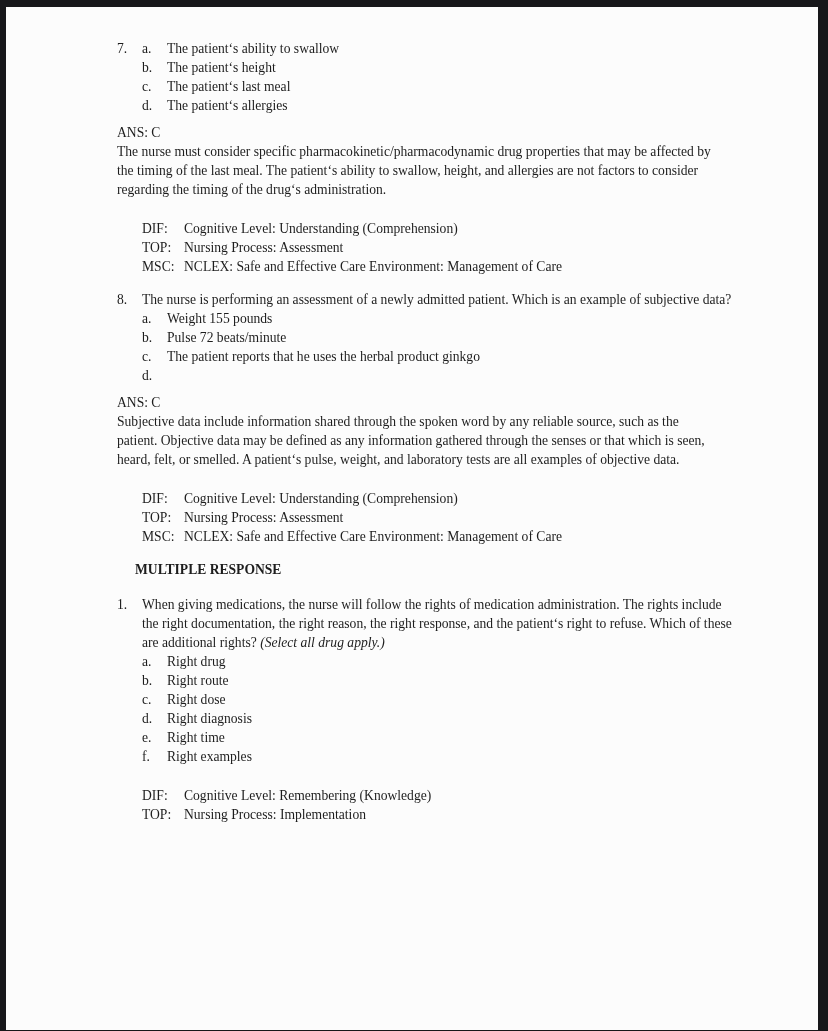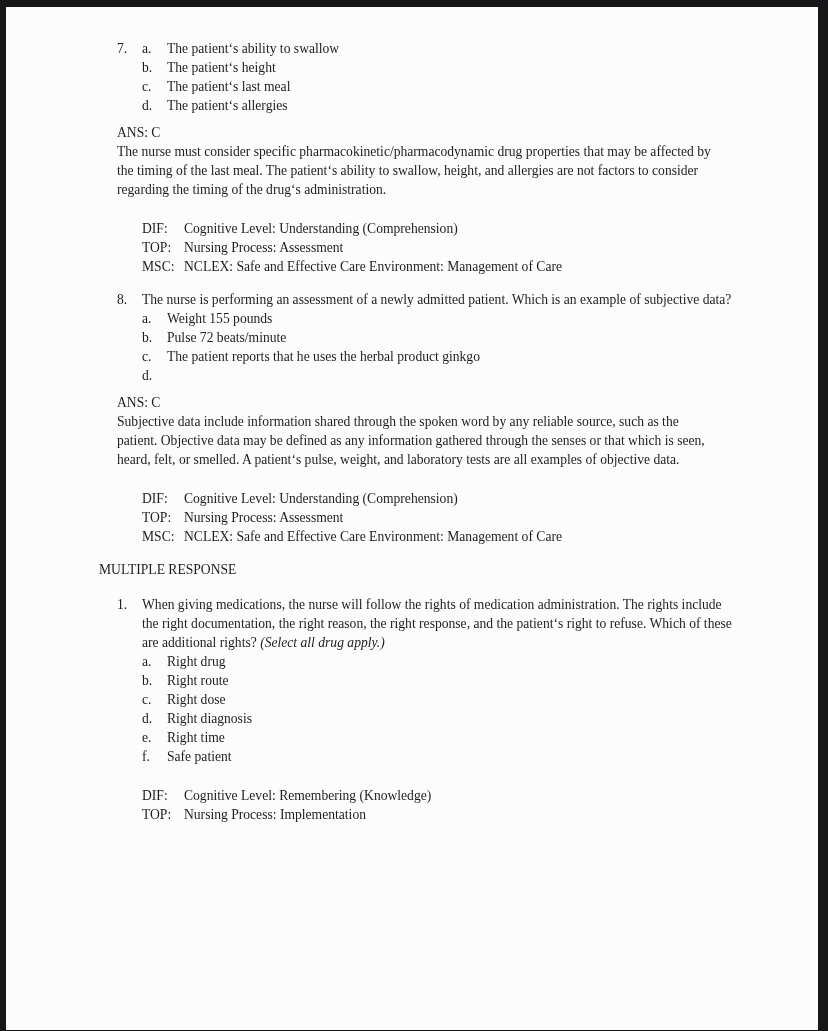--- a/index.html
+++ b/index.html
@@ -25,21 +25,21 @@
   .q-row { display: flex; }
   .q-num { flex: 0 0 25px; }
   .q-body { width: 592px; }
   .opt-row { display: flex; }
   .opt-letter { flex: 0 0 25px; }
   .ans-block { width: 600px; margin-top: 8px; }
   .meta-block { margin-left: 25px; margin-top: 20px; }
   .meta-row { display: flex; }
   .meta-label { flex: 0 0 42px; }
   .q-next { margin-top: 14px; }
-  .section-header { font-weight: normal; margin-top: 14px; }
+  .section-header { font-weight: bold; margin-top: 14px; margin-left: 36px; }
   .mr-question { margin-top: 16px; }
   .italic { font-style: italic; }
 </style>
 </head>
 <body>
 
 <div class="paper">
   <div class="content">
 
     <div class="question">
@@ -148,21 +148,21 @@
           <div class="opt-row">
             <span class="opt-letter">d.</span>
             <span>Right diagnosis</span>
           </div>
           <div class="opt-row">
             <span class="opt-letter">e.</span>
             <span>Right time</span>
           </div>
           <div class="opt-row">
             <span class="opt-letter">f.</span>
-            <span>Safe patient</span>
+            <span>Right examples</span>
           </div>
         </div>
       </div>
       <div class="meta-block">
         <div class="meta-row">
           <span class="meta-label">DIF:</span>
           <span>Cognitive Level: Remembering (Knowledge)</span>
         </div>
         <div class="meta-row">
           <span class="meta-label">TOP:</span>

